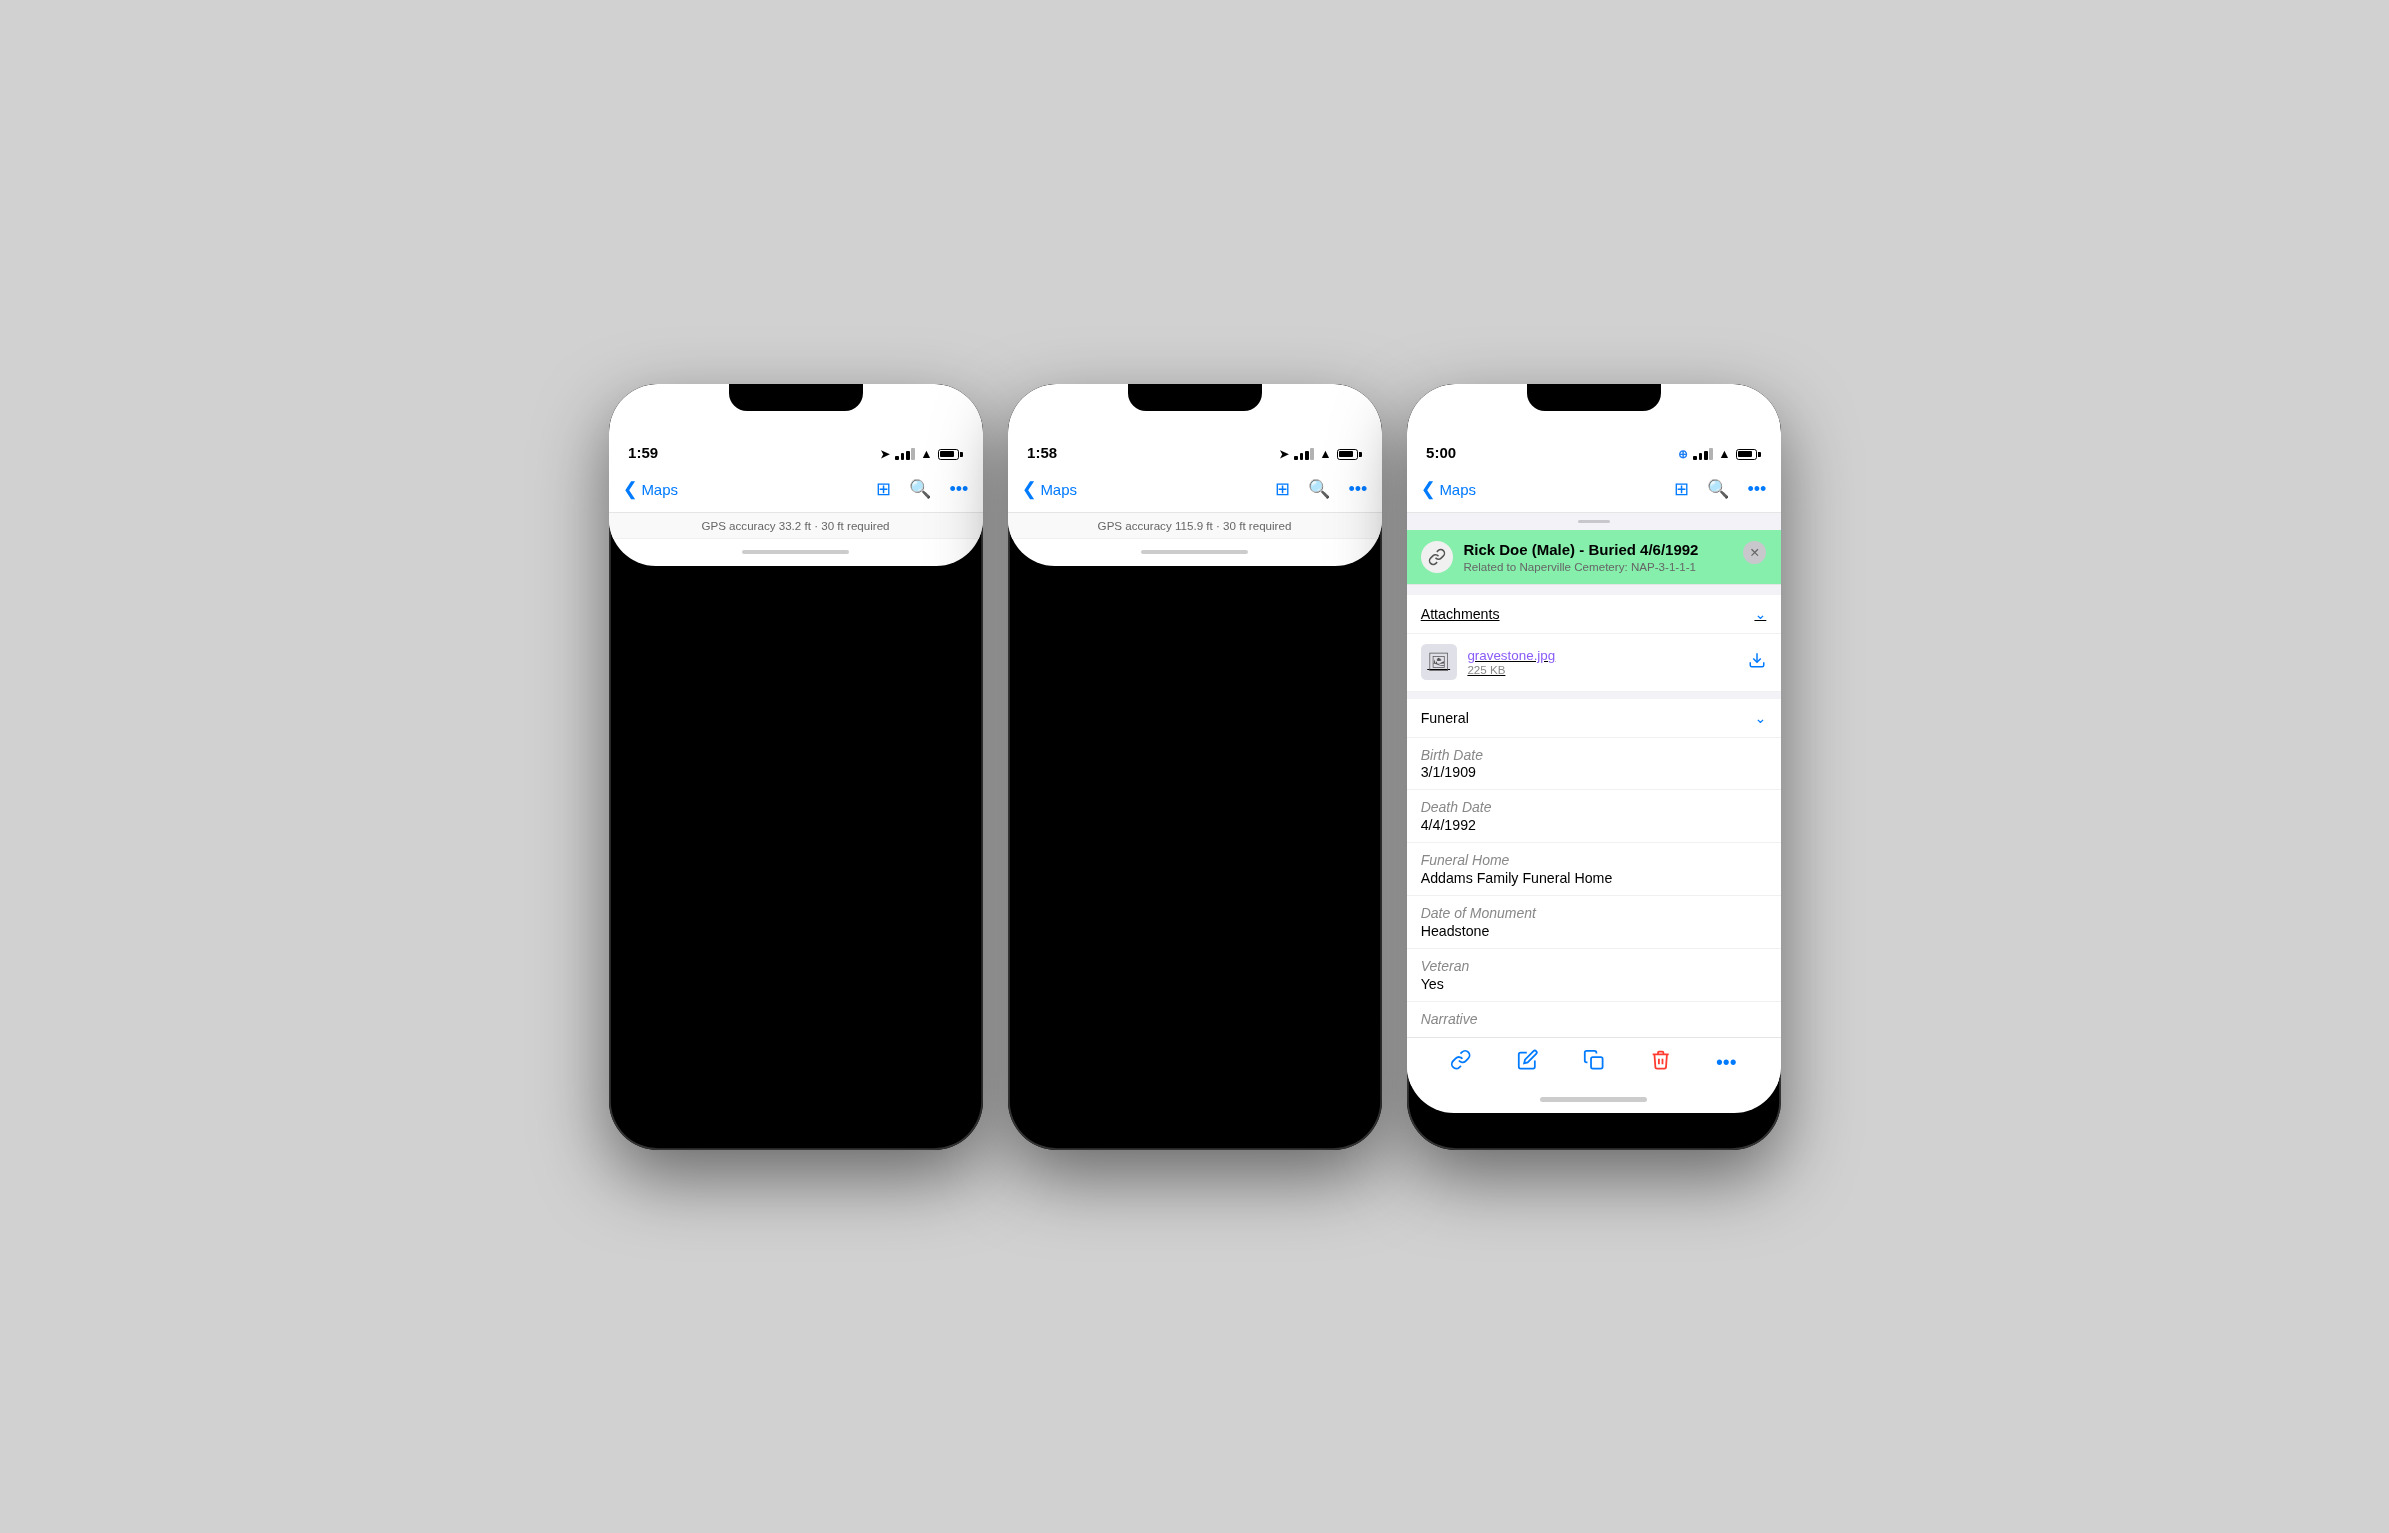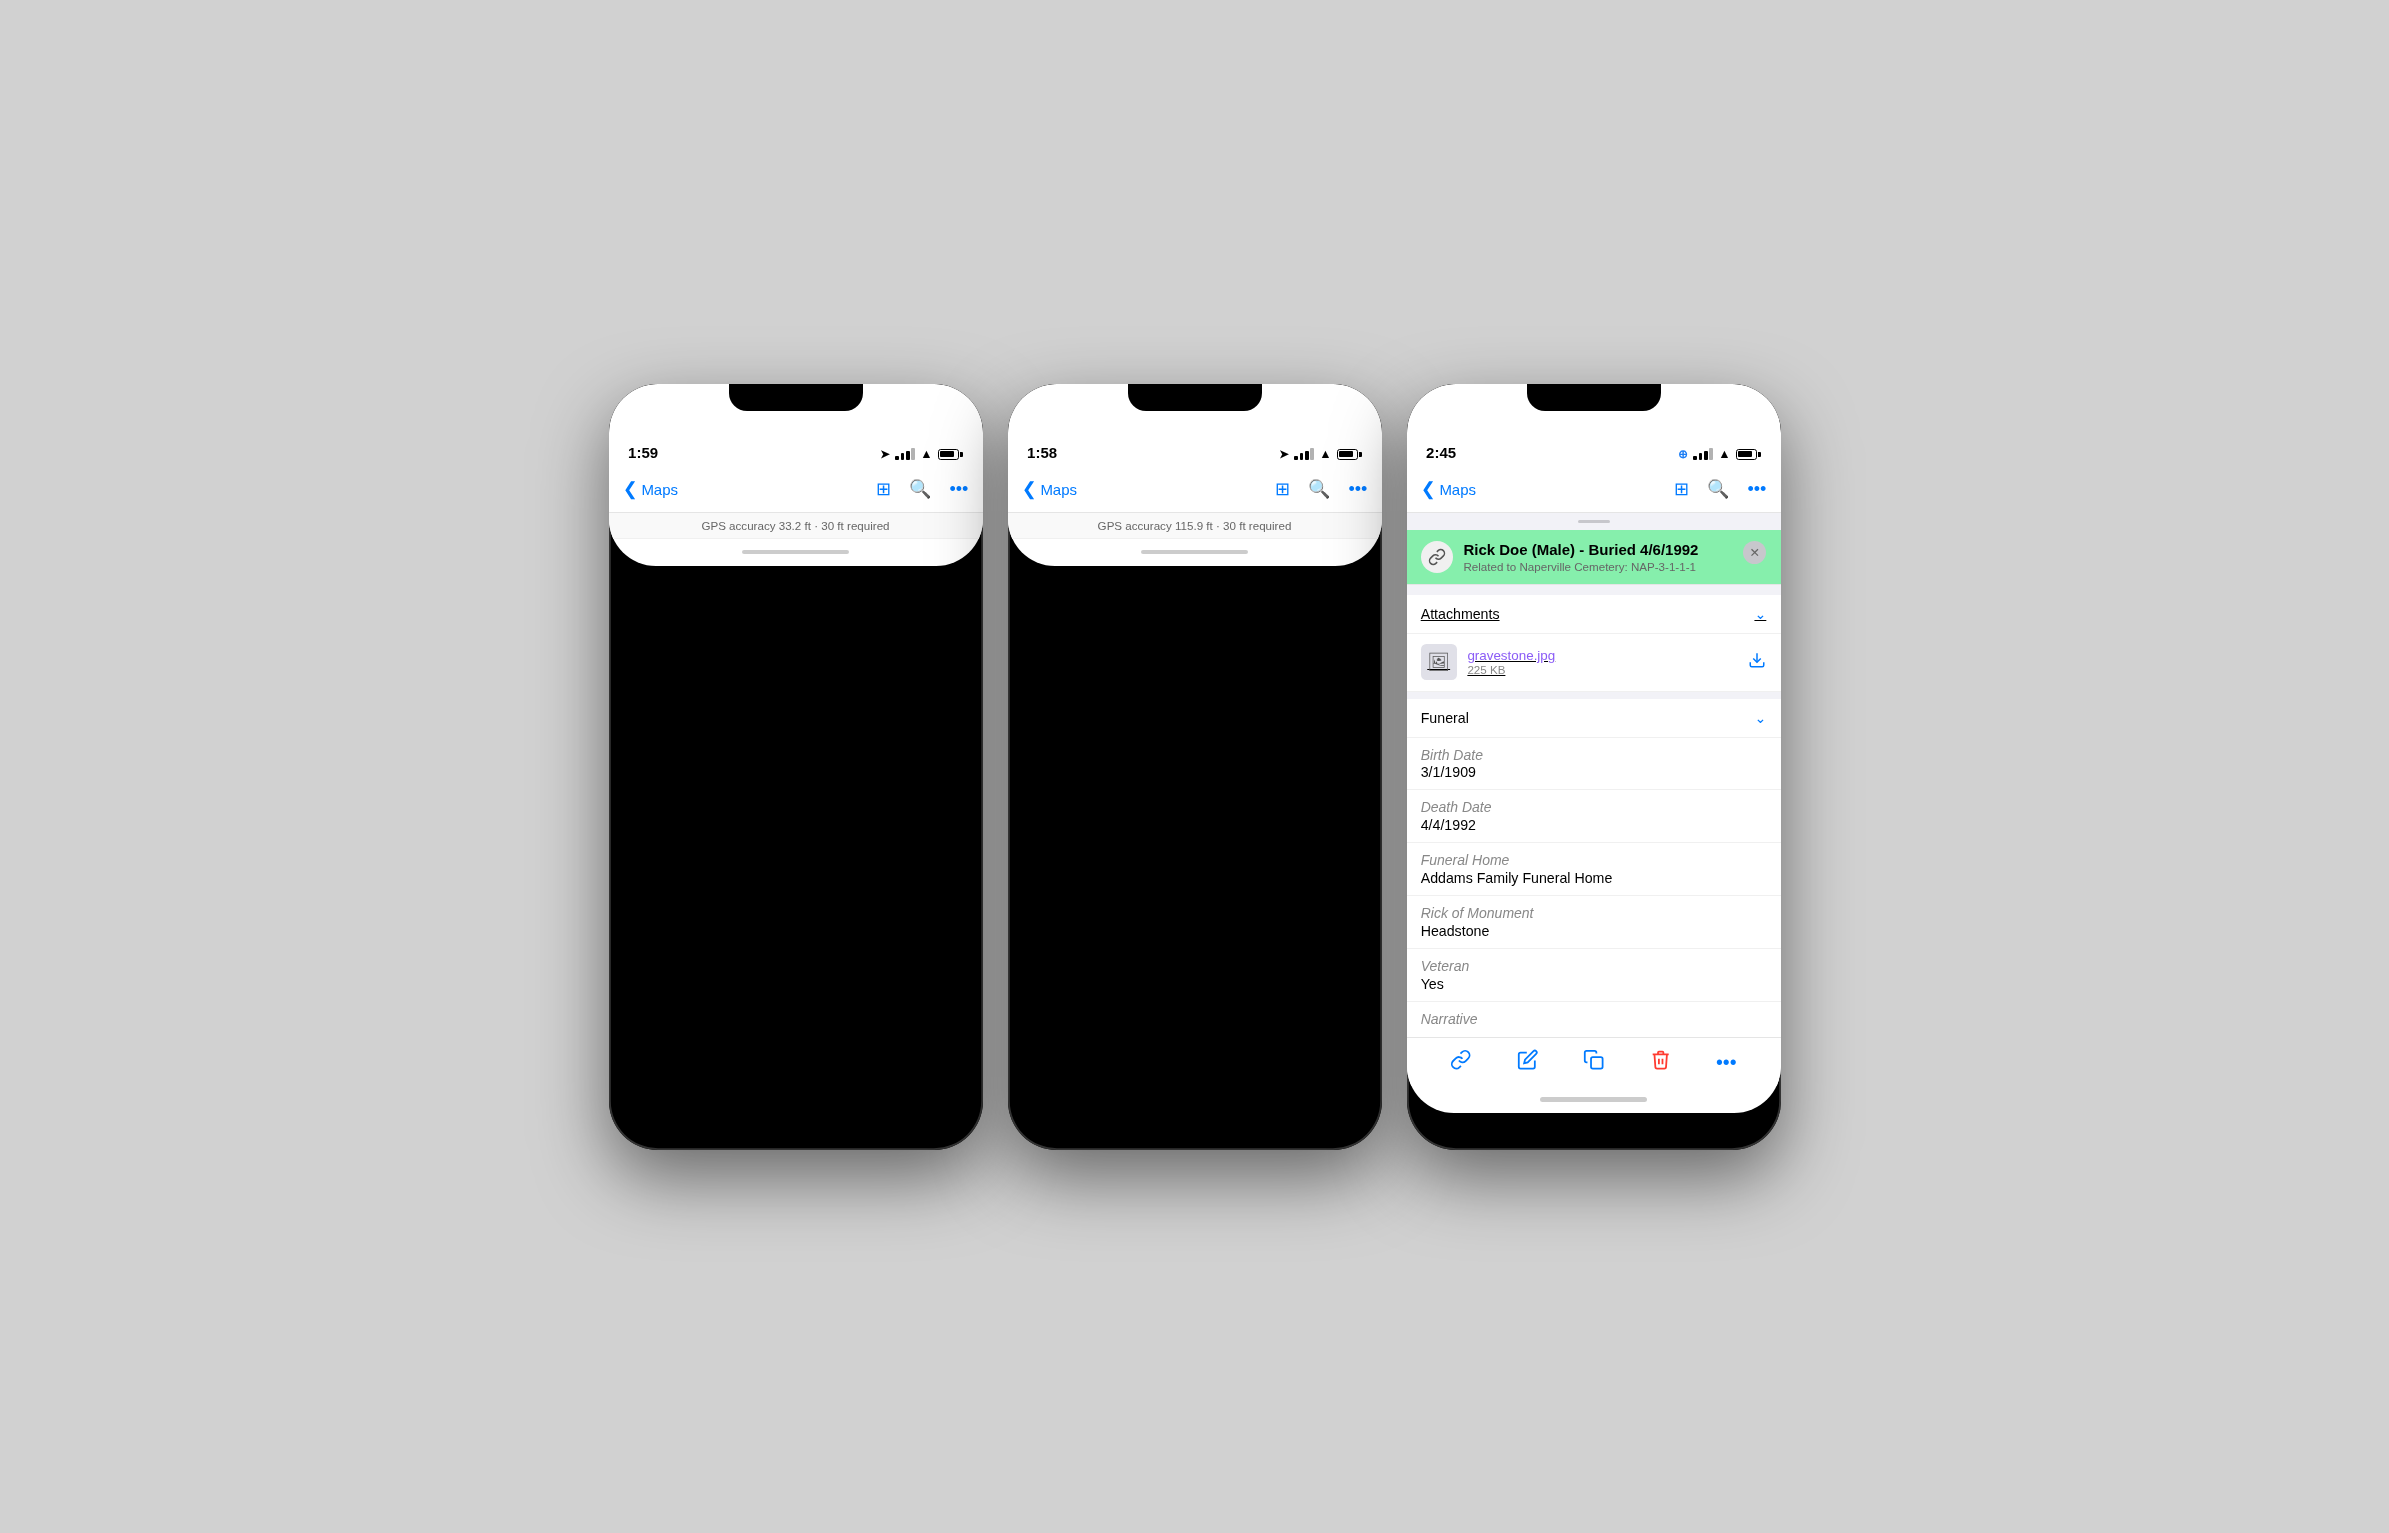--- a/index.html
+++ b/index.html
@@ -420,21 +420,21 @@
       <div class="home-bar"></div>
     </div>
   </div>
 </div>
 
 <div class="phone">
   <div class="notch"></div>
   <div class="phone-inner">
 
     <div class="status-bar">
-      <span class="status-time">2:45</span>
+      <span class="status-time">5:00</span>
       <div class="status-icons">
         <span style="font-size:11.6px;color:#1c7ef5;">⊕</span>
         <div class="signal-bars">
           <div class="signal-bar" style="height:4.5px;"></div>
           <div class="signal-bar" style="height:7.1px;"></div>
           <div class="signal-bar" style="height:9.8px;"></div>
           <div class="signal-bar" style="height:12.5px; opacity:0.3;"></div>
         </div>
         <span class="wifi-icon">▲</span>
         <div class="battery">
@@ -512,21 +512,21 @@
           <div class="field-value">4/4/1992</div>
         </div>
 
 
         <div class="field-row">
           <div class="field-label">Funeral Home</div>
           <div class="field-value">Addams Family Funeral Home</div>
         </div>
 
         <div class="field-row">
-          <div class="field-label">Rick of Monument</div>
+          <div class="field-label">Date of Monument</div>
           <div class="field-value">Headstone</div>
         </div>
 
         <div class="field-row">
           <div class="field-label">Veteran</div>
           <div class="field-value">Yes</div>
         </div>
 
         <div class="field-row" style="border-bottom:none;">
           <div class="field-label">Narrative</div>

